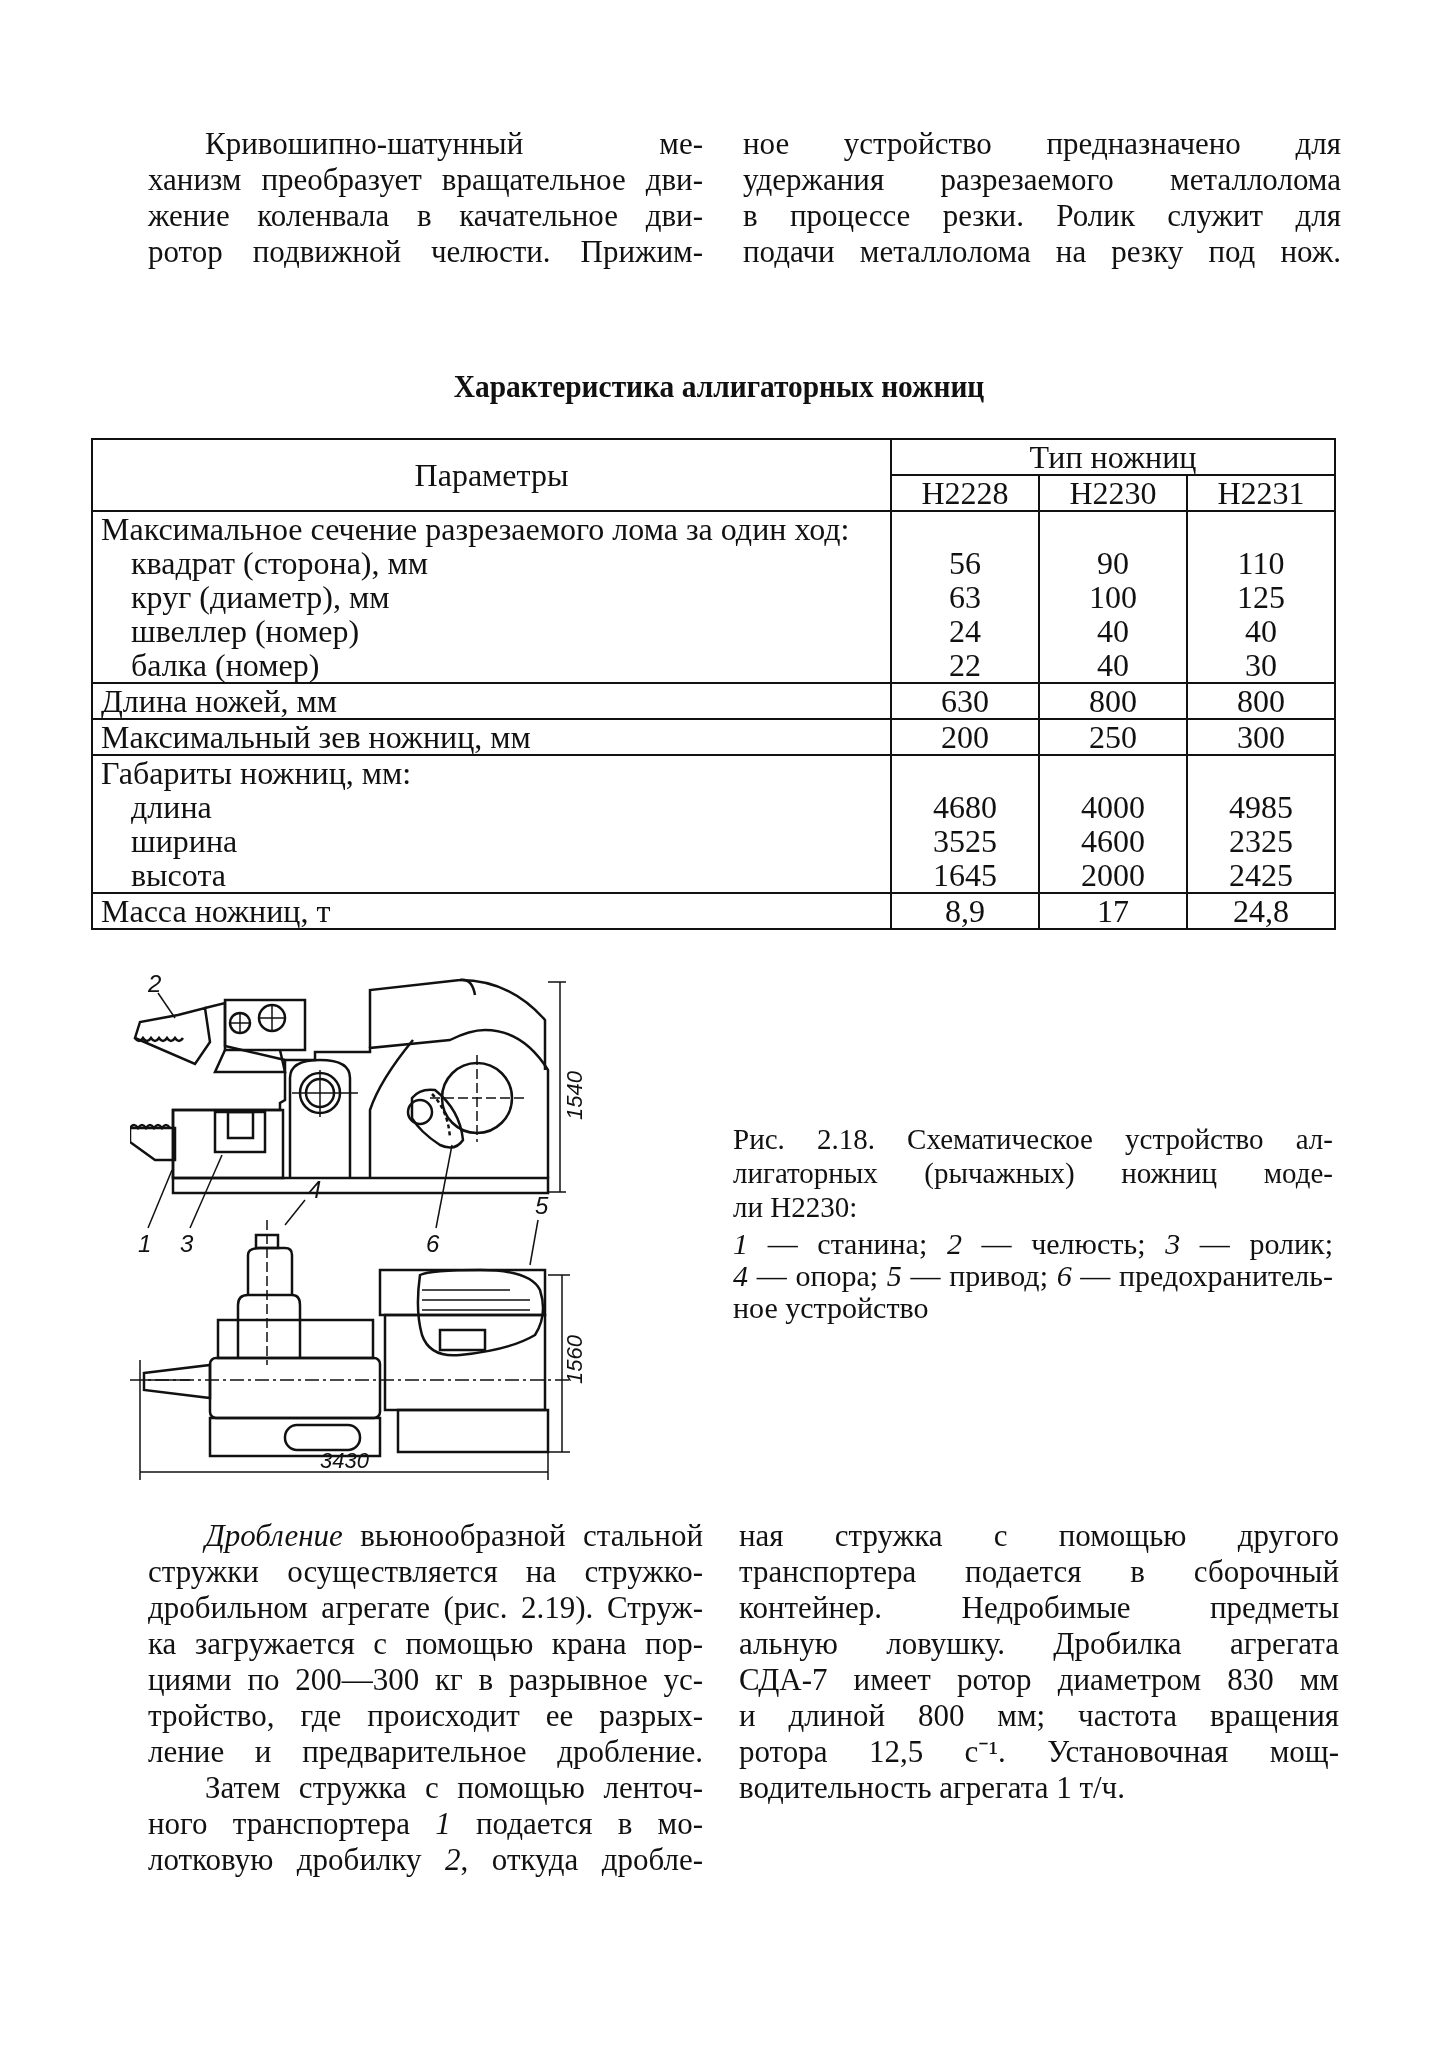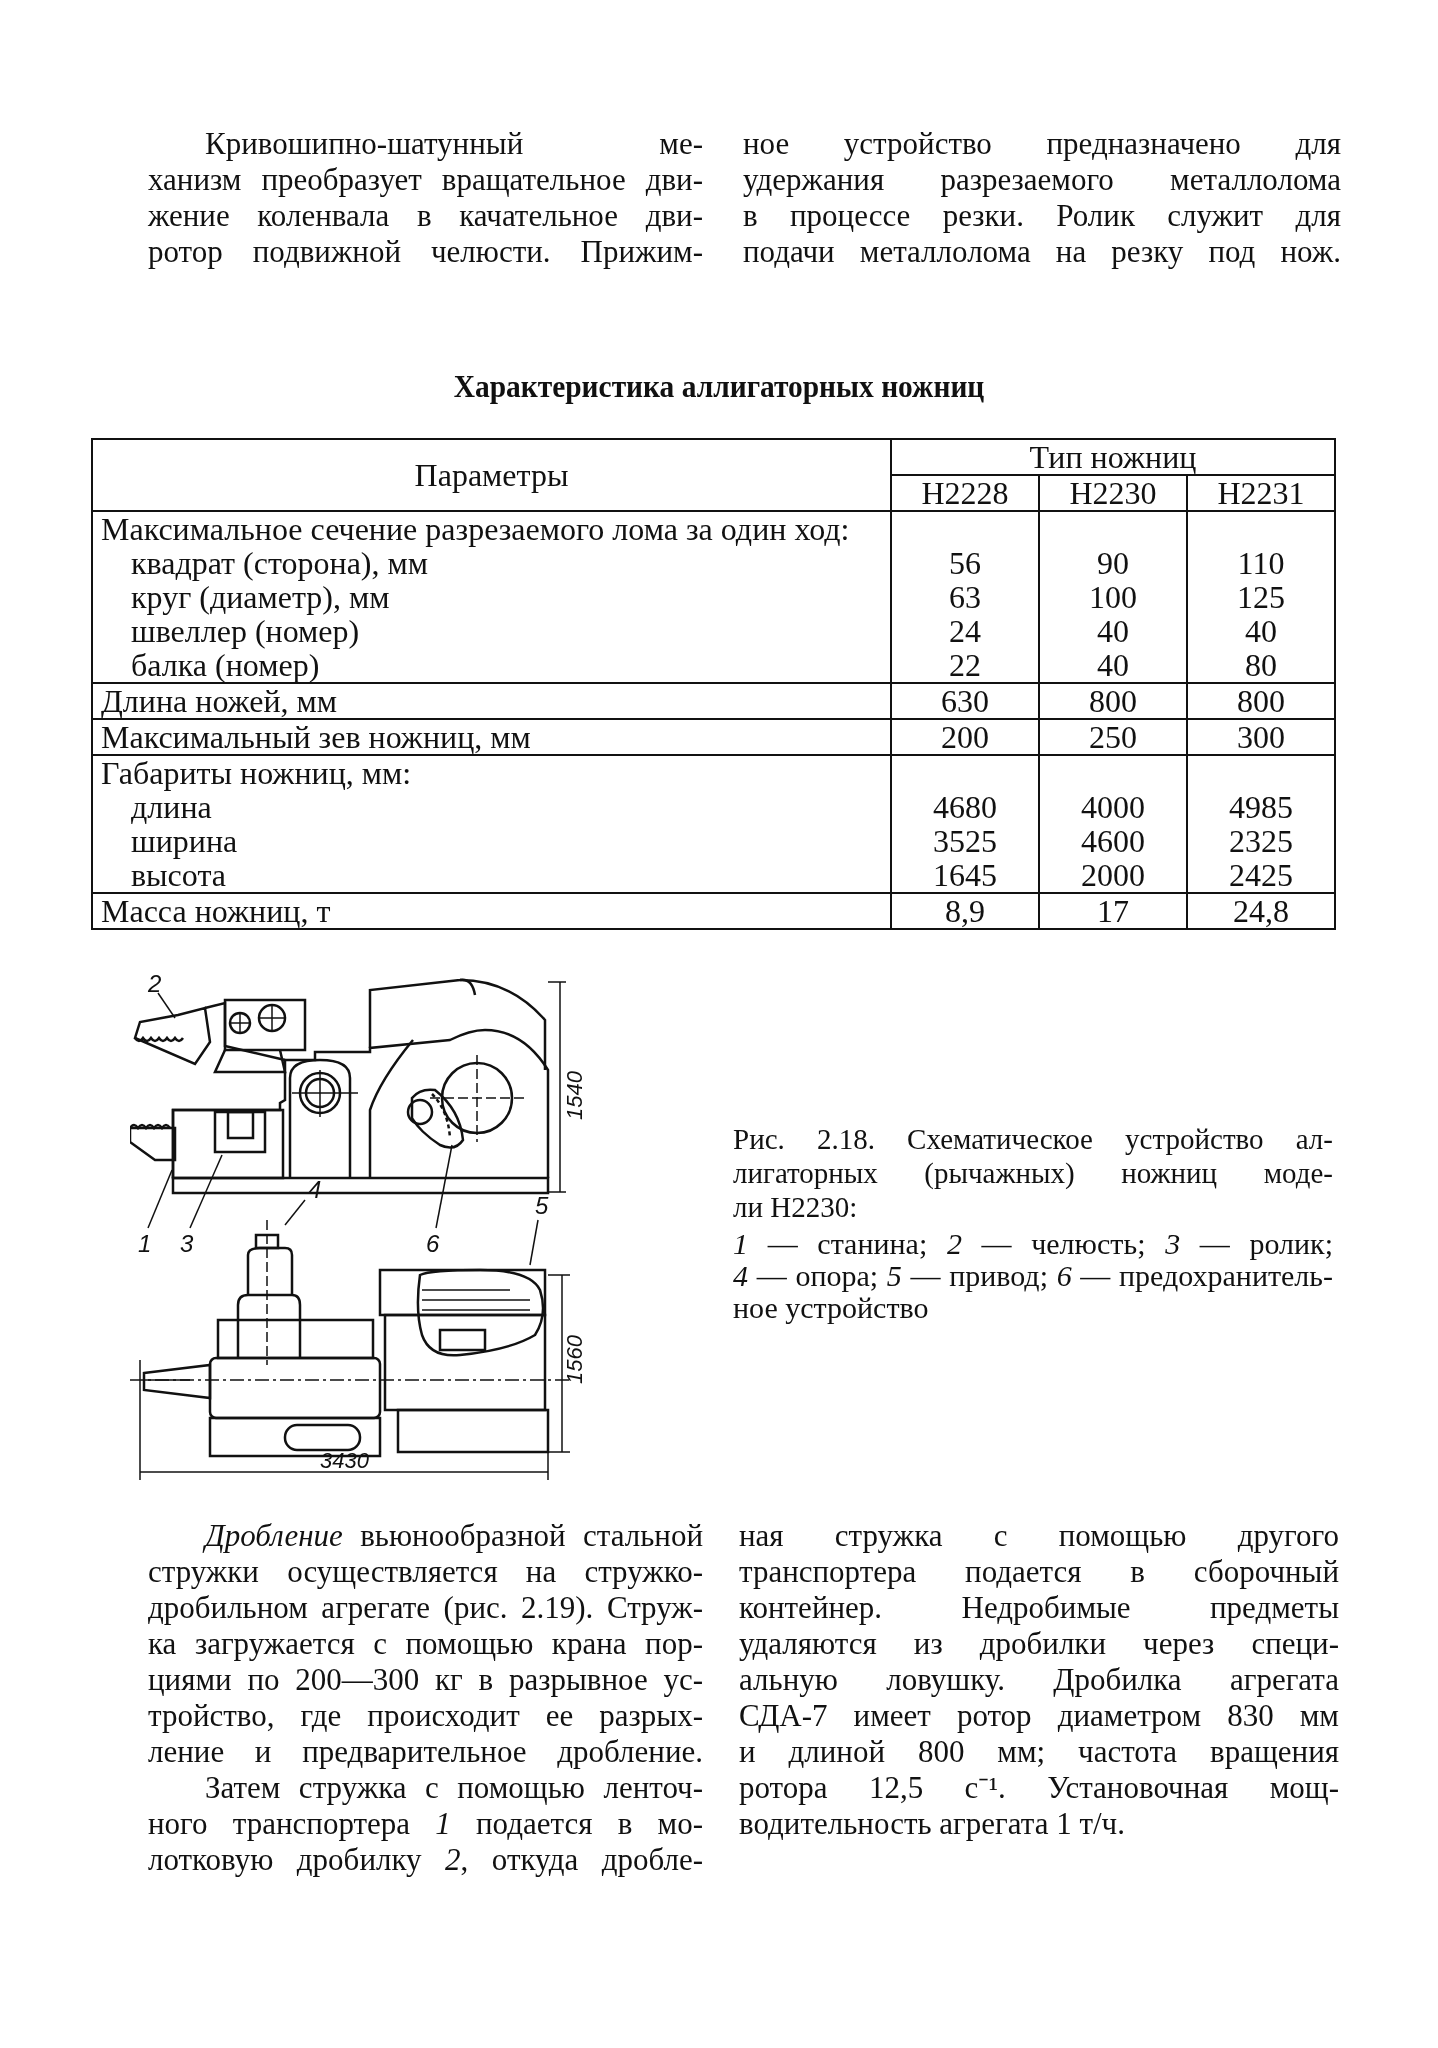--- a/index.html
+++ b/index.html
@@ -76,21 +76,21 @@
   <tr>
     <td class="indent">швеллер (номер)</td>
     <td class="val">24</td>
     <td class="val">40</td>
     <td class="val">40</td>
   </tr>
   <tr class="grp-end">
     <td class="indent">балка (номер)</td>
     <td class="val">22</td>
     <td class="val">40</td>
-    <td class="val">80</td>
+    <td class="val">30</td>
   </tr>
 
   <tr class="grp-end">
     <td>Длина ножей, мм</td>
     <td class="val">630</td>
     <td class="val">800</td>
     <td class="val">800</td>
   </tr>
 
   <tr class="grp-end">
@@ -261,19 +261,18 @@
   <span class="line">ление и предварительное дробление.</span>
   <span class="line indent-first">Затем стружка с помощью ленточ-</span>
   <span class="line"><span>ного транспортера </span><i>1</i><span> подается в мо-</span></span>
   <span class="line"><span>лотковую дробилку </span><i>2</i><span>, откуда дробле-</span></span>
 </div>
 
 <div id="bot-right" class="col">
   <span class="line">ная стружка с помощью другого</span>
   <span class="line">транспортера подается в сборочный</span>
   <span class="line">контейнер. Недробимые предметы</span>
-  <span class="line">удаляются из дробилки через специ-</span>
   <span class="line">альную ловушку. Дробилка агрегата</span>
   <span class="line">СДА-7 имеет ротор диаметром 830 мм</span>
   <span class="line">и длиной 800 мм; частота вращения</span>
   <span class="line">ротора 12,5 с⁻¹. Установочная мощ-</span>
   <span class="line last">водительность агрегата 1 т/ч.</span>
 </div>
 
 </body></html>

